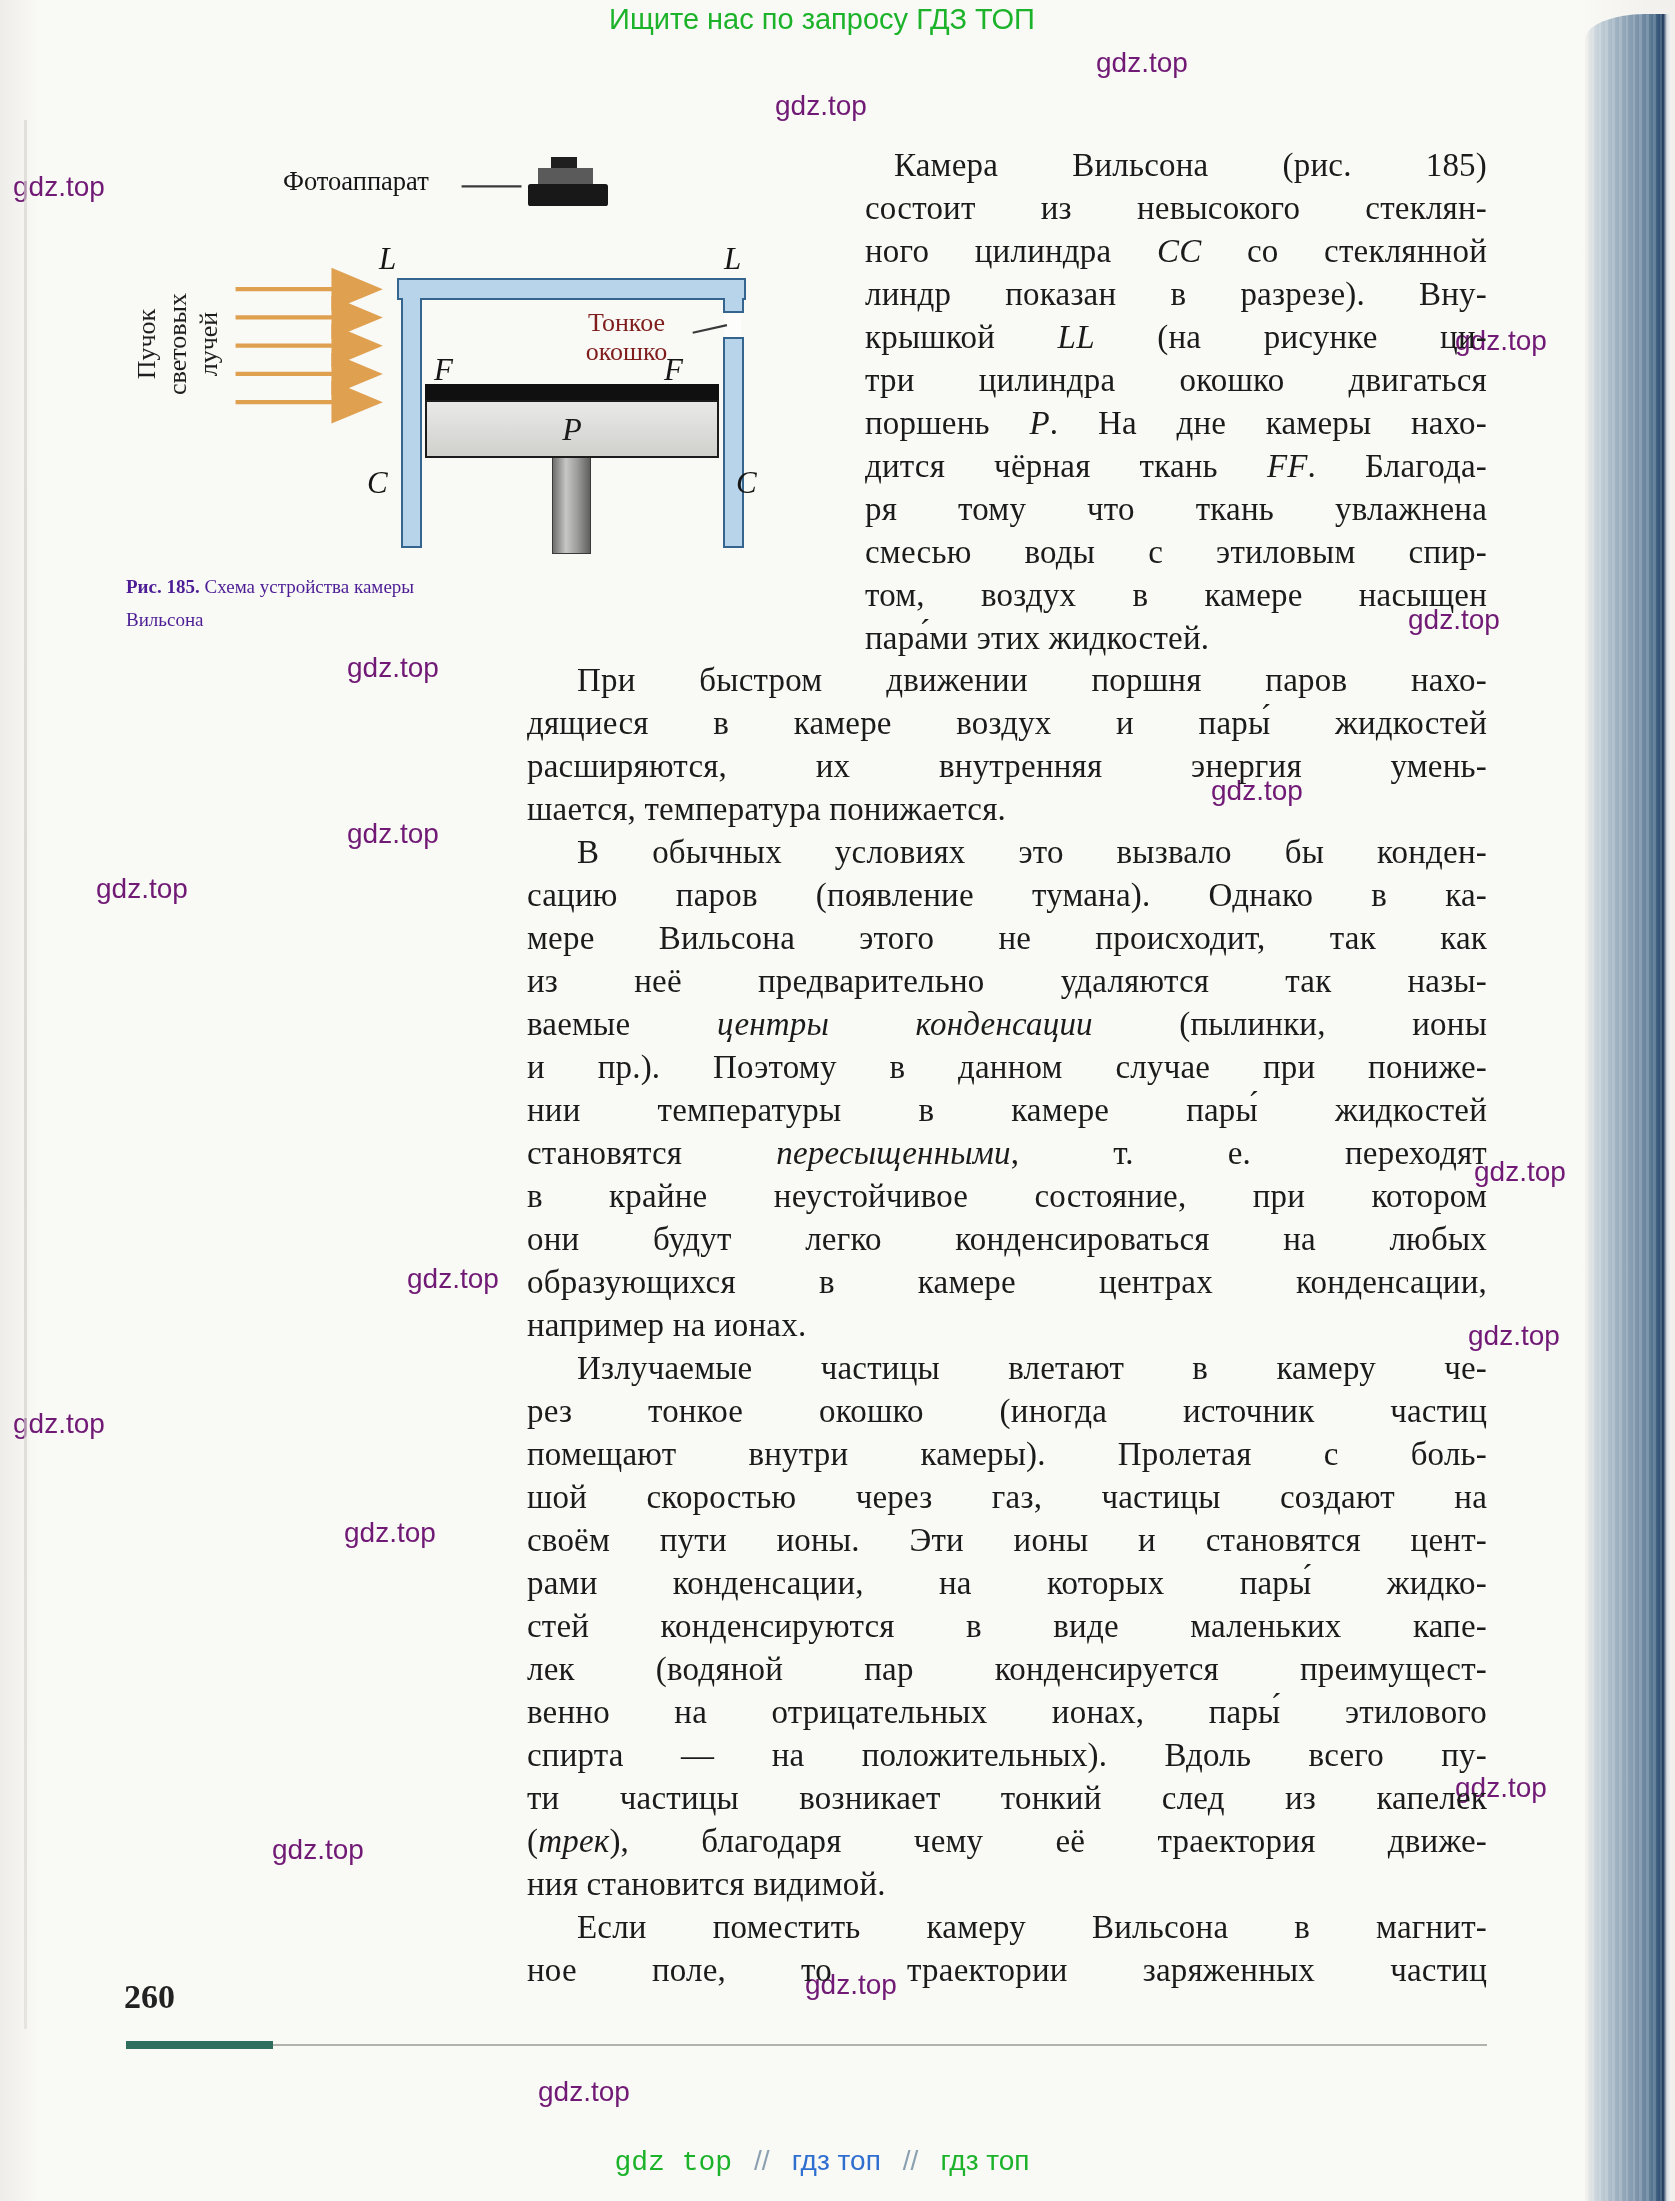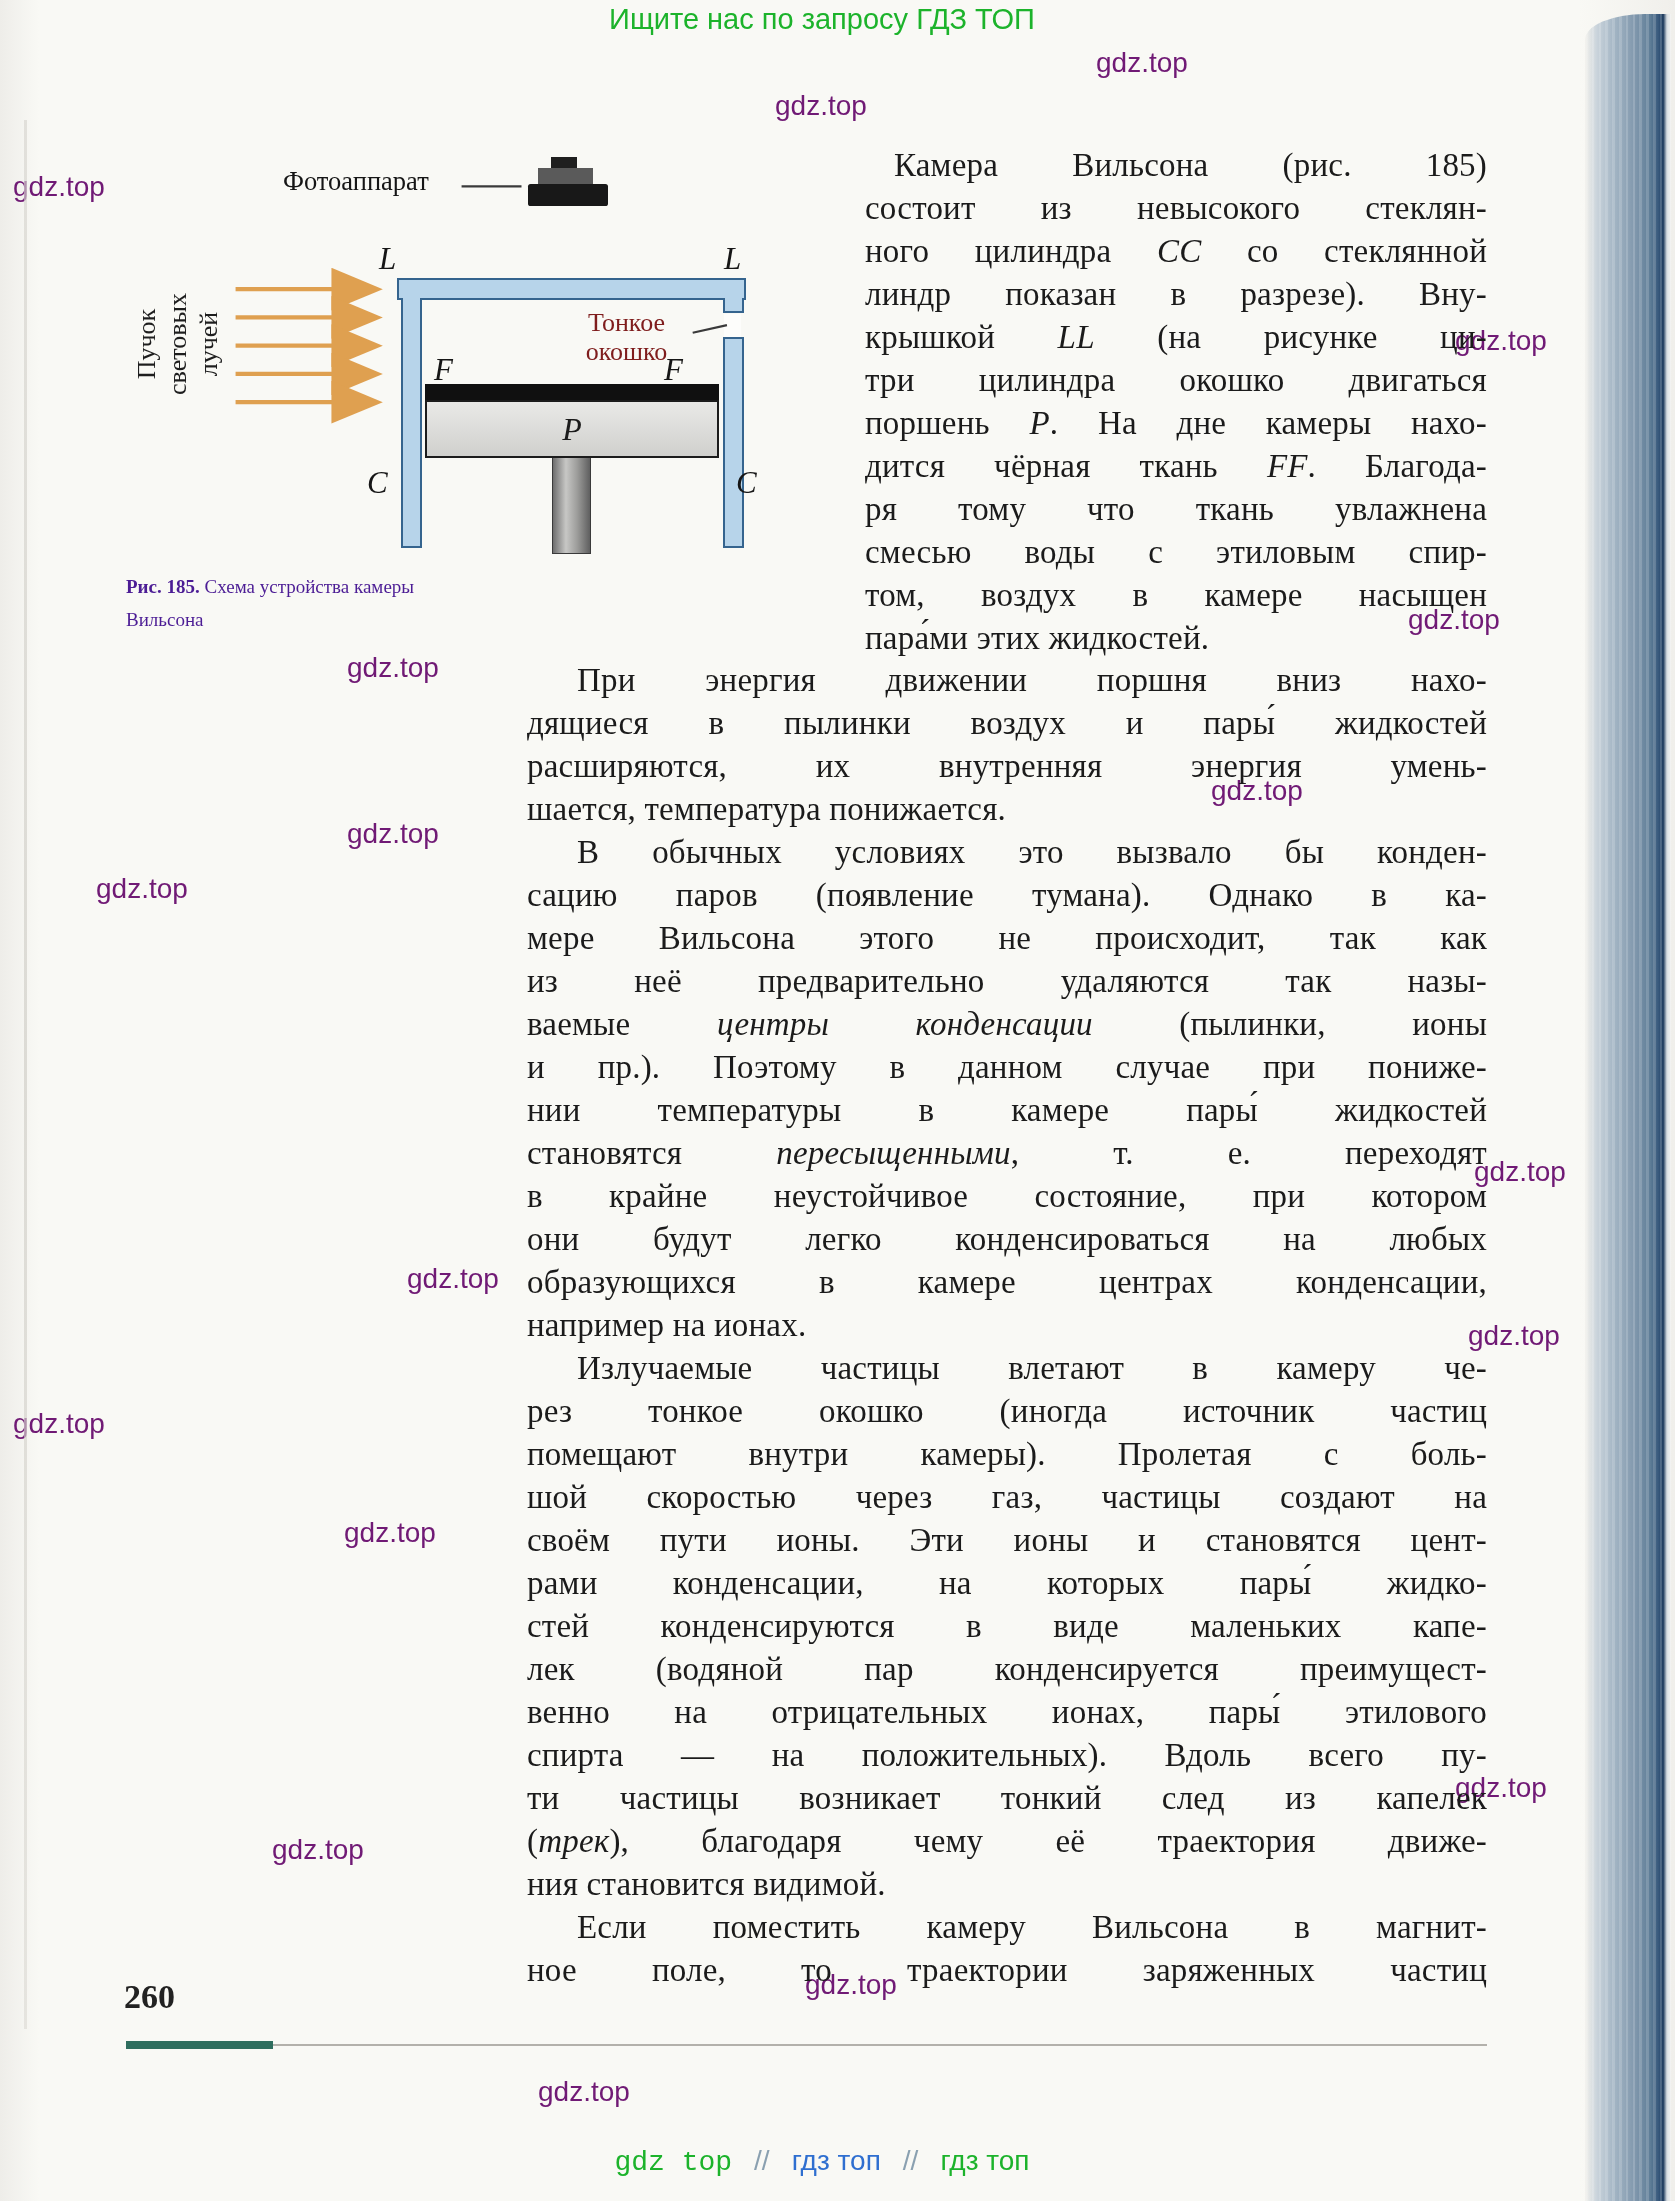--- a/index.html
+++ b/index.html
@@ -190,22 +190,22 @@
         <div class="tline">поршень <i>P</i>. На дне камеры нахо-</div>
         <div class="tline">дится чёрная ткань <i>FF</i>. Благода-</div>
         <div class="tline">ря тому что ткань увлажнена</div>
         <div class="tline">смесью воды с этиловым спир-</div>
         <div class="tline">том, воздух в камере насыщен</div>
         <div class="tline lastline">пара́ми этих жидкостей.</div>
       </div>
     </div>
   <div class="main-col">
       <div class="para">
-        <div class="tline ind">При энергия движении поршня вниз нахо-</div>
-        <div class="tline">дящиеся в пылинки воздух и пары́ жидкостей</div>
+        <div class="tline ind">При быстром движении поршня паров нахо-</div>
+        <div class="tline">дящиеся в камере воздух и пары́ жидкостей</div>
         <div class="tline">расширяются, их внутренняя энергия умень-</div>
         <div class="tline lastline">шается, температура понижается.</div>
       </div>
       <div class="para">
         <div class="tline ind">В обычных условиях это вызвало бы конден-</div>
         <div class="tline">сацию паров (появление тумана). Однако в ка-</div>
         <div class="tline">мере Вильсона этого не происходит, так как</div>
         <div class="tline">из неё предварительно удаляются так назы-</div>
         <div class="tline">ваемые <i>центры конденсации</i> (пылинки, ионы</div>
         <div class="tline">и пр.). Поэтому в данном случае при пониже-</div>

